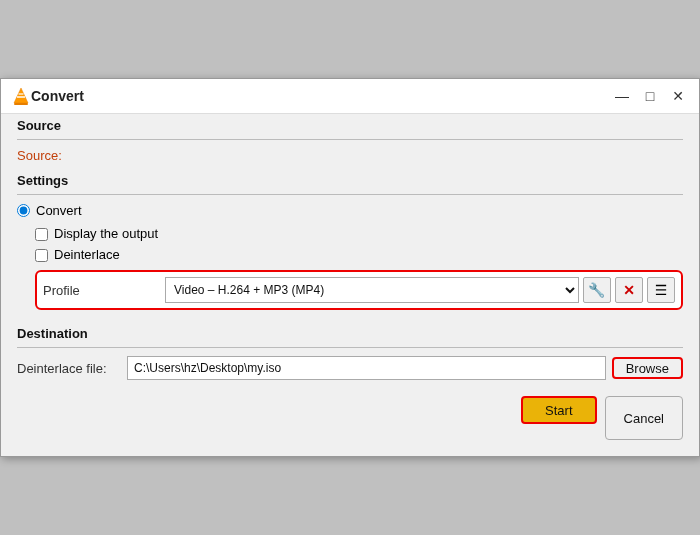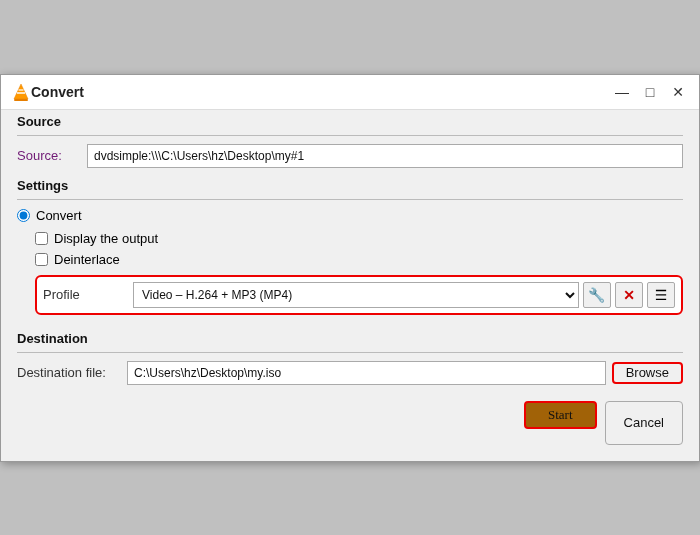--- a/index.html
+++ b/index.html
@@ -67,21 +67,21 @@
       margin-bottom: 8px;
     }
 
     .field-row {
       display: flex;
       align-items: center;
       margin-bottom: 4px;
     }
     .field-label {
       width: 70px;
-      color: #701a75;
+      color: #c2410c;
       flex-shrink: 0;
     }
     .field-value {
       color: #111;
     }
     .text-input {
       flex: 1;
       height: 24px;
       border: 1px solid #aaa;
       background: #fff;
@@ -99,21 +99,21 @@
       display: flex;
       align-items: center;
       margin-bottom: 8px;
     }
     .radio-row input[type="radio"] {
       margin-right: 6px;
       accent-color: #0078d7;
     }
     .checkbox-row {
       display: flex;
-      align-items: center;
+      align-items: flex-end;
       margin-bottom: 6px;
       margin-left: 18px;
     }
     .checkbox-row input[type="checkbox"] {
       margin-right: 6px;
     }
 
     .profile-row {
       display: flex;
       align-items: center;
@@ -131,20 +131,21 @@
     }
     .profile-select {
       flex: 1;
       height: 26px;
       border: 1px solid #aaa;
       background: #fff;
       font-size: 12px;
       font-family: inherit;
       color: #111;
       padding: 0 4px;
+      margin-left: 32px;
     }
     .profile-btn {
       width: 28px;
       height: 26px;
       border: 1px solid #aaa;
       background: #f0f0f0;
       margin-left: 4px;
       cursor: pointer;
       display: flex;
       align-items: center;
@@ -197,24 +198,24 @@
       display: flex;
       justify-content: flex-end;
       margin-top: 16px;
       gap: 8px;
     }
     .btn-start {
       height: 28px;
       padding: 0 22px;
       border: 2px solid #e00;
       border-radius: 4px;
-      background: #a16207;
-      cursor: pointer;
-      font-size: 13px;
-      font-family: Liberation Serif, serif;
+      background: #eab308;
+      cursor: pointer;
+      font-size: 13px;
+      font-family: Liberation Sans, sans-serif;
       color: #111;
     }
     .btn-cancel {
       height: 44px;
       padding: 0 18px;
       border: 1px solid #aaa;
       border-radius: 4px;
       background: #f0f0f0;
       cursor: pointer;
       font-size: 13px;
@@ -252,21 +253,20 @@
     </div>
   </div>
 
   <div class="content">
 
     <div class="section-label">Source</div>
     <hr class="section-divider">
 
     <div class="field-row">
       <span class="field-label">Source:</span>
-      <input class="text-input" type="text" value="dvdsimple:\\\C:\Users\hz\Desktop\my#1" style="">
     </div>
 
     <div class="settings-section">
       <div class="section-label">Settings</div>
       <hr class="section-divider">
 
       <div class="radio-row">
         <input type="radio" name="mode" id="convert-radio" checked="" style="">
         <label for="convert-radio">Convert</label>
       </div>
@@ -299,21 +299,21 @@
         </button>
       </div>
 
     </div>
 
     <div class="destination-section">
       <div class="section-label">Destination</div>
       <hr class="section-divider">
 
       <div class="dest-field-row">
-        <span class="dest-label">Destination file:</span>
+        <span class="dest-label">Deinterlace file:</span>
         <input class="dest-input" type="text" value="C:\Users\hz\Desktop\my.iso" style="">
         <button class="browse-btn">Browse</button>
       </div>
     </div>
 
     <div class="button-row">
       <button class="btn-start">Start</button>
       <button class="btn-cancel">Cancel</button>
     </div>
 

